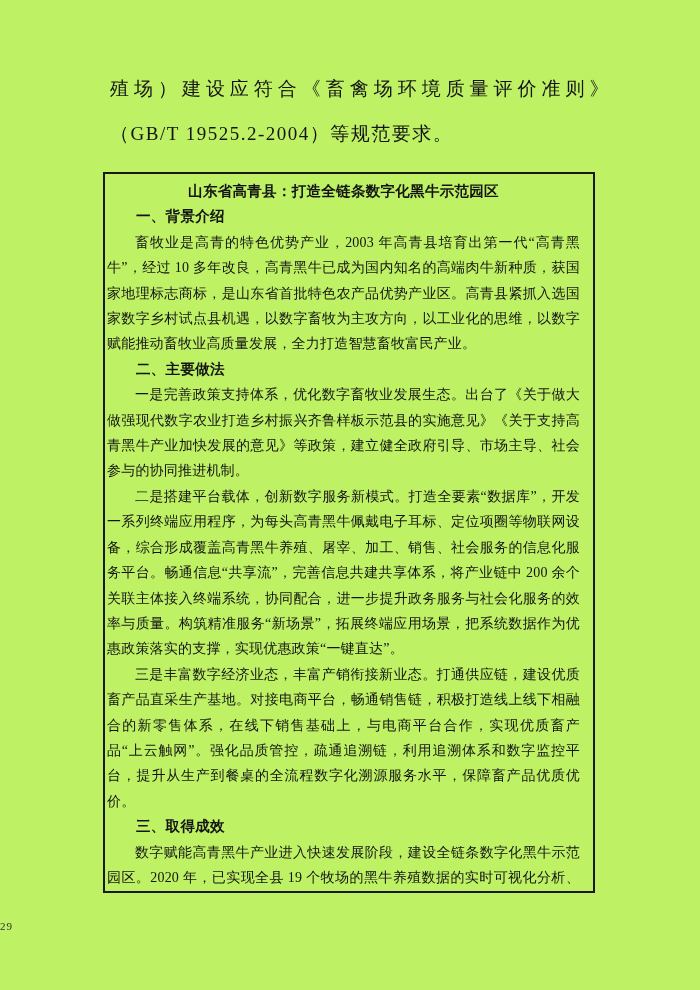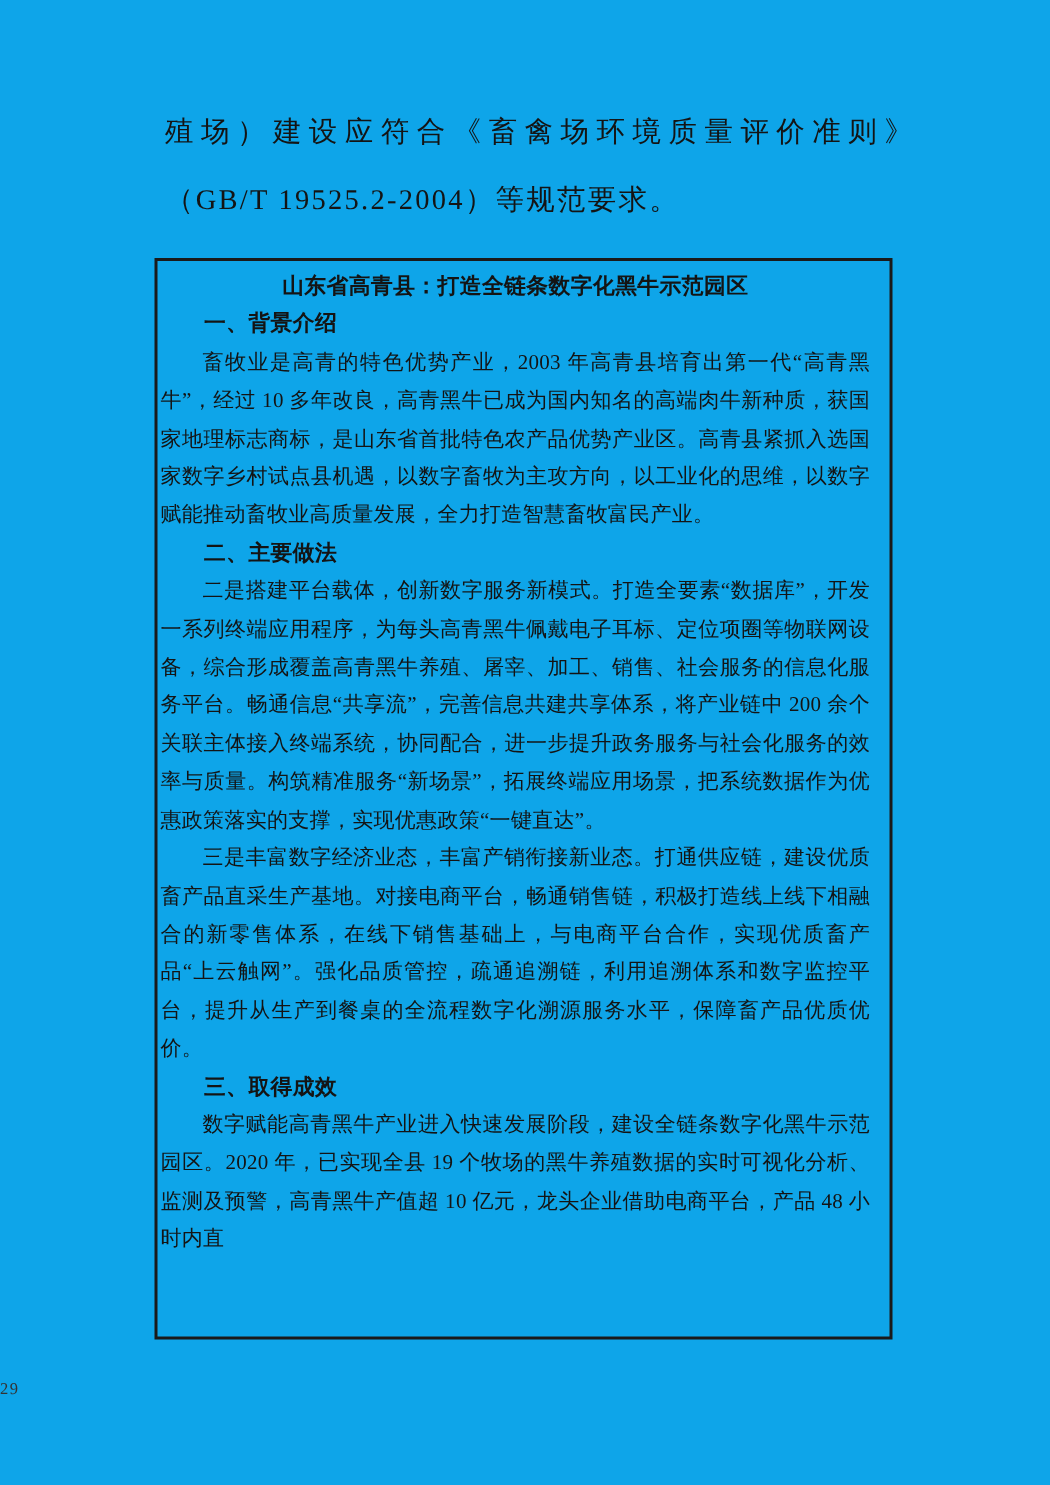--- a/index.html
+++ b/index.html
@@ -4,21 +4,21 @@
 <style>
   html, body {
     margin: 0;
     padding: 0;
     background: #ffffff;
   }
   .page {
     position: relative;
     width: 700px;
     height: 990px;
-    background: #0ea5e9;
+    background: #bef264;
     font-family: "Liberation Serif", "DejaVu Serif", serif;
     color: #141414;
     overflow: hidden;
   }
   .intro {
     position: absolute;
     left: 110px;
     top: 66px;
     width: 500px;
     margin: 0;
@@ -81,20 +81,21 @@
 
     <div class="box-title">山东省高青县：打造全链条数字化黑牛示范园区</div>
 
     <div class="section">
       <div class="sec-heading">一、背景介绍</div>
       <p>畜牧业是高青的特色优势产业，2003 年高青县培育出第一代“高青黑牛”，经过 10 多年改良，高青黑牛已成为国内知名的高端肉牛新种质，获国家地理标志商标，是山东省首批特色农产品优势产业区。高青县紧抓入选国家数字乡村试点县机遇，以数字畜牧为主攻方向，以工业化的思维，以数字赋能推动畜牧业高质量发展，全力打造智慧畜牧富民产业。</p>
     </div>
 
     <div class="section">
       <div class="sec-heading">二、主要做法</div>
+      <p>一是完善政策支持体系，优化数字畜牧业发展生态。出台了《关于做大做强现代数字农业打造乡村振兴齐鲁样板示范县的实施意见》《关于支持高青黑牛产业加快发展的意见》等政策，建立健全政府引导、市场主导、社会参与的协同推进机制。</p>
       <p>二是搭建平台载体，创新数字服务新模式。打造全要素“数据库”，开发一系列终端应用程序，为每头高青黑牛佩戴电子耳标、定位项圈等物联网设备，综合形成覆盖高青黑牛养殖、屠宰、加工、销售、社会服务的信息化服务平台。畅通信息“共享流”，完善信息共建共享体系，将产业链中 200 余个关联主体接入终端系统，协同配合，进一步提升政务服务与社会化服务的效率与质量。构筑精准服务“新场景”，拓展终端应用场景，把系统数据作为优惠政策落实的支撑，实现优惠政策“一键直达”。</p>
       <p>三是丰富数字经济业态，丰富产销衔接新业态。打通供应链，建设优质畜产品直采生产基地。对接电商平台，畅通销售链，积极打造线上线下相融合的新零售体系，在线下销售基础上，与电商平台合作，实现优质畜产品“上云触网”。强化品质管控，疏通追溯链，利用追溯体系和数字监控平台，提升从生产到餐桌的全流程数字化溯源服务水平，保障畜产品优质优价。</p>
     </div>
 
     <div class="section">
       <div class="sec-heading">三、取得成效</div>
       <p>数字赋能高青黑牛产业进入快速发展阶段，建设全链条数字化黑牛示范园区。2020 年，已实现全县 19 个牧场的黑牛养殖数据的实时可视化分析、监测及预警，高青黑牛产值超 10 亿元，龙头企业借助电商平台，产品 48 小时内直</p>
     </div>
 
   </div>

